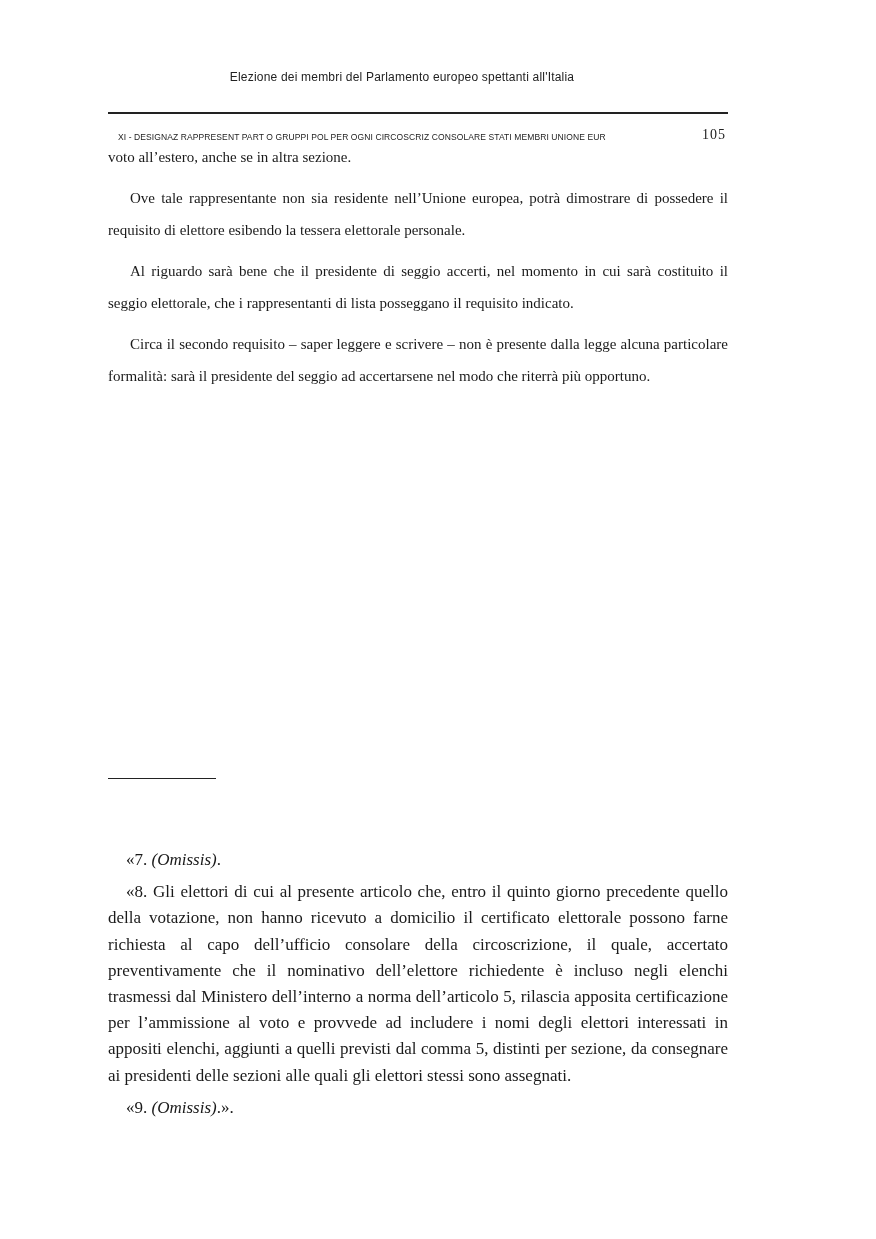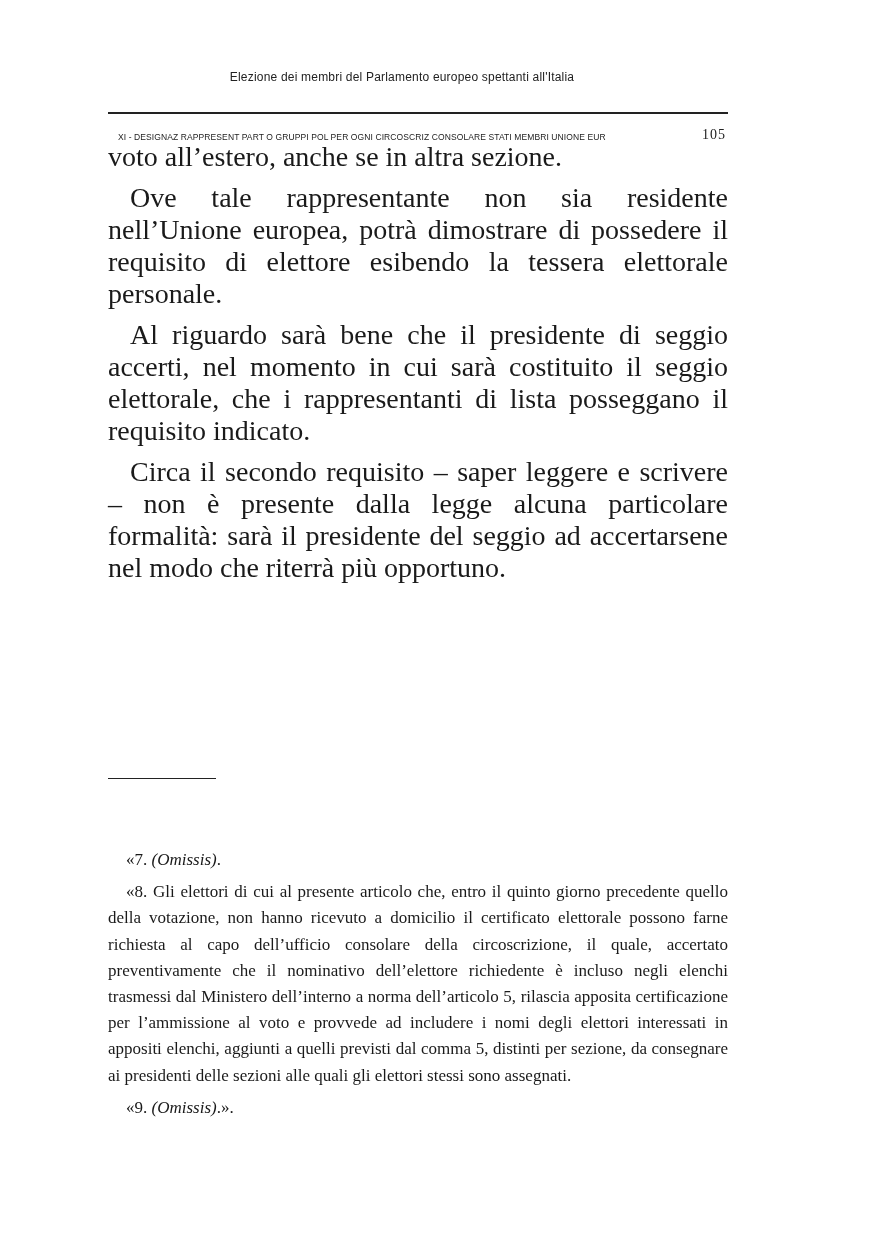--- a/index.html
+++ b/index.html
@@ -5,21 +5,21 @@
   html, body { margin:0; padding:0; background:#ffffff; }
   body { width:876px; height:1239px; position:relative; overflow:hidden;
          font-family:"Liberation Serif","DejaVu Serif",serif; color:#1a1a1a; }
   .running-title { position:absolute; top:70px; left:92px; width:620px; text-align:center;
          font-family:"Liberation Sans","DejaVu Sans",sans-serif; font-size:12px; letter-spacing:0.2px; color:#222; }
   .running-head { position:absolute; top:84px; left:108px; width:620px; height:16px;
          font-family:"Liberation Sans","DejaVu Sans",sans-serif; font-size:8.5px; color:#222;margin-top:45px; }
   .running-head .section { position:absolute; left:10px; top:3px; letter-spacing:0.1px; white-space:nowrap; }
   .running-head .page-num { position:absolute; right:2px; top:-2px; font-family:Liberation Serif, serif; font-size:14px; letter-spacing:1px; }
   .header-rule { position:absolute; top:112px; left:108px; width:620px; height:2px; background:#222; }
-  .body-text { position:absolute; top:141px; left:108px; width:620px; font-size:28px; line-height:32px; }
+  .body-text { position:absolute; top:141px; left:108px; width:620px; font-size:15px; line-height:32px; }
   .body-text p { margin:0 0 9px 0; text-align:justify; text-align-last:left; }
   .body-text p.indent { text-indent:22px; }
   .footnote-rule { position:absolute; top:778px; left:108px; width:108px; height:1px; background:#222; }
   .footnotes { position:absolute; top:847px; left:108px; width:620px; font-size:17px; line-height:26.2px; }
   .footnotes p { margin:0 0 6px 0; text-indent:18px; text-align:justify; text-align-last:left; }
   .footnotes i { font-style:italic; }
 </style>
 </head>
 <body>
 

